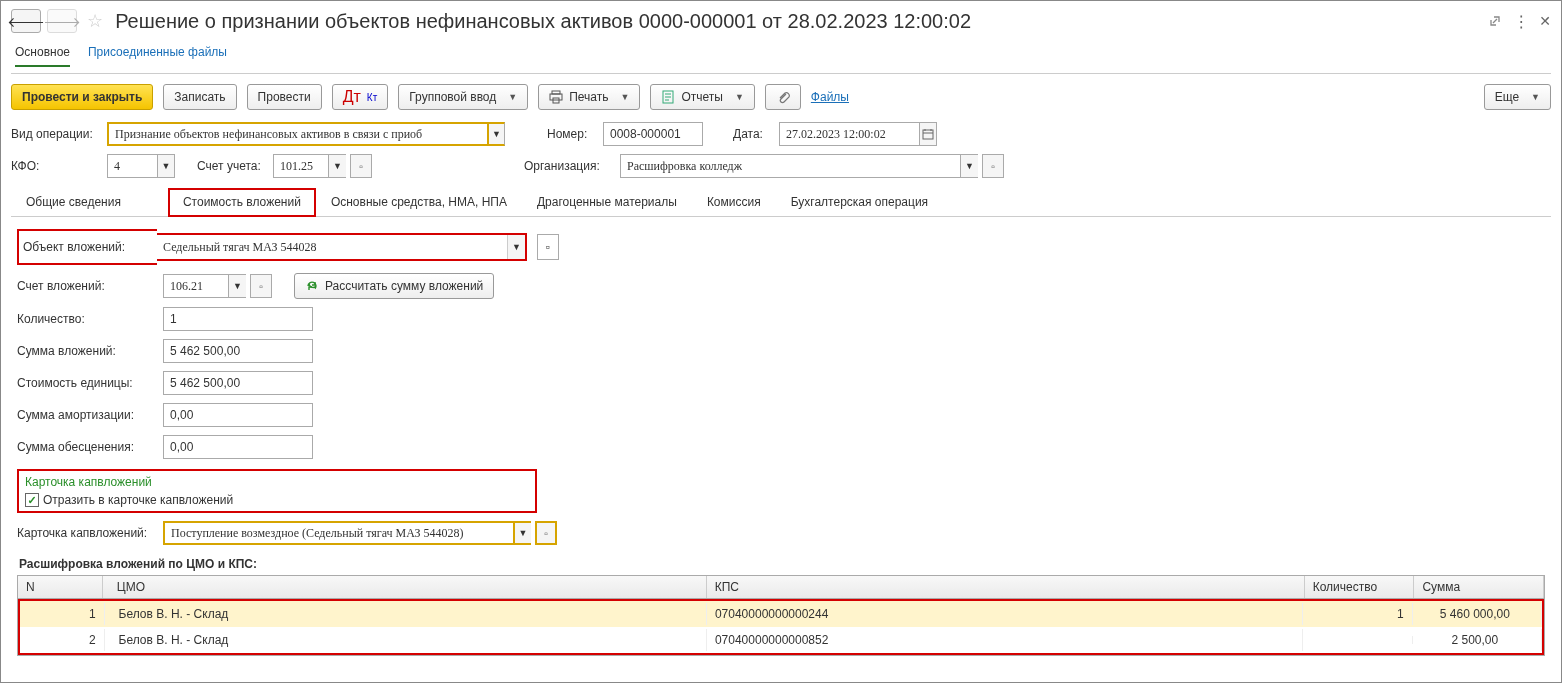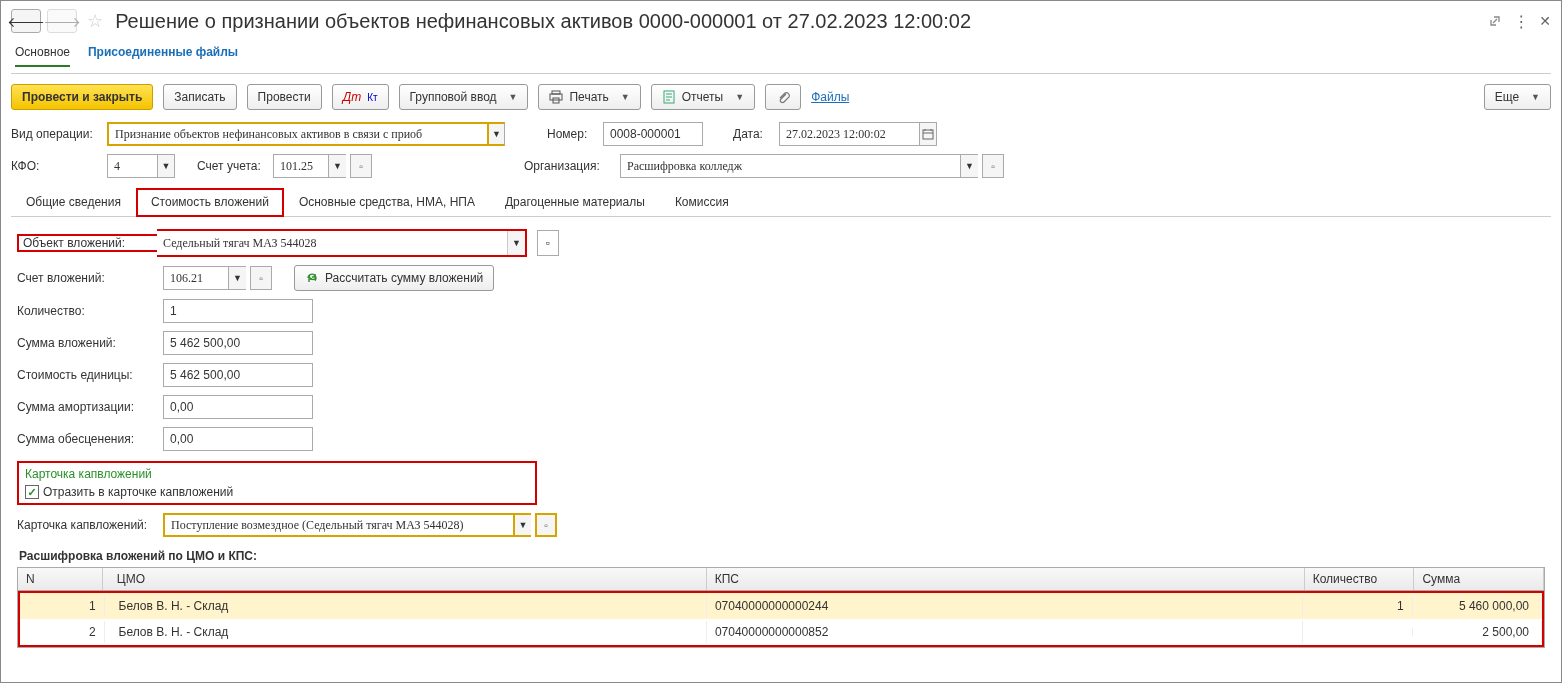--- a/index.html
+++ b/index.html
@@ -5,21 +5,21 @@
 * { box-sizing: border-box; margin: 0; padding: 0; }
 body { font-family: Arial, sans-serif; font-size: 12px; color: #333; background: #fff; }
 .container { width: 1562px; height: 683px; border: 1px solid #888; position: relative; padding: 6px 10px; }
 .titlebar { display: flex; align-items: center; height: 28px; gap: 6px; }
 .nav-btn { width: 30px; height: 24px; border: 1px solid #aaa; background: #f5f5f5; border-radius: 3px; display:flex; align-items:center; justify-content:center; cursor:pointer; font-size:14px; }
 .star-icon { font-size: 18px; color: #ccc; margin: 0 4px; }
 .page-title { font-size: 20px; font-weight: normal; flex: 1; padding-left: 2px; }
 .title-actions { display:flex; gap:10px; align-items:center; color:#666; }
 .tabs-nav { display:flex; gap:18px; padding: 10px 4px 6px; border-bottom: 1px solid #ccc; }
 .tabs-nav span.active { color:#333; border-bottom: 2px solid #2a7a2a; padding-bottom:6px; }
-.tabs-nav span.link { color: #1a6fb8; cursor:pointer;font-weight:bold; }
+.tabs-nav span.link { color: #1a6fb8; cursor:pointer; }
 .toolbar { display:flex; gap:10px; align-items:center; padding: 10px 0 8px; }
 .btn { height: 26px; padding: 0 10px; border: 1px solid #999; background: linear-gradient(#fff,#eee); border-radius: 3px; display:inline-flex; align-items:center; gap:6px; cursor:pointer; font-size:12px; }
 .btn.primary { background: linear-gradient(#ffe253,#f5c400); border-color: #c9a000; font-weight: bold; }
 .btn.more { margin-left:auto; }
 .dd { display:inline-flex; align-items:center; }
 .dd .arrow { padding-left:6px; font-size:9px; color:#555; }
 .link-text { color:#1a6fb8; text-decoration: underline; cursor:pointer; }
 .form-row { display:flex; align-items:center; gap:6px; padding: 4px 0; }
 .form-label { width: 90px; }
 .form-label.wide { width: 140px; }
@@ -27,53 +27,53 @@
 .input-combo { display:inline-flex;font-family:Liberation Serif, serif; }
 .input-combo .input { border-right:none; }
 .input-combo .btn-dd { width:18px; height:24px; border:1px solid #aaa; border-right:none; background:#f5f5f5; display:inline-flex; align-items:center; justify-content:center; font-size:9px; cursor:pointer; }
 .input-combo .btn-dd:last-child { border-right:1px solid #aaa; }
 .input-combo .btn-open { width:22px; height:24px; border:1px solid #aaa; background:#f5f5f5; margin-left:4px; display:inline-flex; align-items:center; justify-content:center; font-size:10px; cursor:pointer; }
 .hl-amber .input, .hl-amber .btn-dd { border-color: #d6a400; border-width: 2px; }
 .hl-amber .btn-open { border-color: #d6a400; border-width: 2px; }
 .subtabs { display:flex; border-bottom:1px solid #ccc; margin-top:6px; }
 .subtab { padding: 6px 14px; border: 1px solid transparent; cursor:pointer; color:#333;text-align:center; }
 .subtab.active { border: 1px solid #ccc; border-bottom: 1px solid #fff; background:#fff; margin-bottom:-1px; }
-.subtab.hl { outline: 2px solid #d40000; outline-offset:-2px; }
+.subtab.hl { outline: 2px solid #d40000; outline-offset:-2px;margin-left:32px; }
 .form-area { padding: 8px 6px; }
 .num-input { text-align:right; width: 150px; }
 .green-head { color: #2a8f2a; }
 .group-box { border: 2px solid #d40000; padding: 4px 6px; width: 520px; margin-top:6px; }
 .checkbox { display:inline-flex; align-items:center; gap:4px; }
 .checkbox .box { width:14px; height:14px; border:1px solid #666; background:#fff; display:inline-flex; align-items:center; justify-content:center; color:#2a8f2a; font-size:11px; font-weight:bold; }
 .section-title { font-weight:bold; padding: 8px 2px 4px; font-size: 12px; }
 .grid { border:1px solid #aaa; border-top:none; }
 .grid-head { display:flex; background: linear-gradient(#f8f8f8,#eaeaea); border-top:1px solid #aaa; border-bottom:1px solid #aaa; }
 .grid-head .cell { padding: 4px 8px; border-right:1px solid #ccc; }
 .grid-row { display:flex; height:26px; align-items:center; }
 .grid-row.sel { background: #fff4cc; }
 .grid-row .cell { padding: 4px 8px; border-right:1px solid #eee; }
 .grid-wrap { border: 2px solid #d40000; }
 .c-n { width: 85px; text-align:right; }
 .c-cmo { width: 600px; margin-left: 6px; }
 .c-kps { width: 600px; }
 .c-qty { width: 110px; text-align:right; }
-.c-sum { width: 130px; text-align:right; padding-right: 12px !important; }
+.c-sum { width: 130px; text-align:center; padding-right: 12px !important; }
 svg { display:block; }
 .icon-sm { width:14px; height:14px; display:inline-flex; align-items:center; justify-content:center; }
 </style>
 </head>
 <body>
 
 <div class="container">
 
   <div class="titlebar">
     <div class="nav-btn">🡐</div>
     <div class="nav-btn" style="opacity:.4">🡒</div>
     <span class="star-icon">☆</span>
-    <div class="page-title">Решение о признании объектов нефинансовых активов 0000-000001 от 27.02.2023 12:00:02</div>
+    <div class="page-title">Решение о признании объектов нефинансовых активов 0000-000001 от 28.02.2023 12:00:02</div>
     <div class="title-actions">
       <span>
         <svg width="16" height="16" viewBox="0 0 16 16">
             <path d="M6 10l4-4M7 4h5v5M9 12H4V7" stroke="#888" stroke-width="1.3" fill="none"></path>
           </svg>
       </span>
       <span style="font-size:16px;">⋮</span>
       <span style="font-size:14px;">✕</span>
     </div>
   </div>
@@ -87,21 +87,21 @@
     <div class="btn primary">
         <span>Провести и закрыть</span>
       </div>
     <div class="btn">
         <span>Записать</span>
       </div>
     <div class="btn">
         <span>Провести</span>
       </div>
     <div class="btn">
-        <span style="color:#c00;font-size:12px;font-style:italic;">Дт</span>
+        <span style="color:#c00;font-size:16px;">Дт</span>
         <span style="color:#00c;font-size:10px;">Кт</span>
       </div>
     <div class="btn dd">
         <span>Групповой ввод</span>
         <span class="arrow">▼</span>
       </div>
     <div class="btn dd">
       <span class="icon-sm">
           <svg width="14" height="14" viewBox="0 0 14 14">
             <rect x="3" y="1" width="8" height="3" fill="none" stroke="#555"></rect>
@@ -179,26 +179,27 @@
       <span class="btn-open">▫</span>
     </div>
   </div>
 
   <div class="subtabs">
     <div class="subtab">Общие сведения</div>
     <div class="subtab active hl">Стоимость вложений</div>
     <div class="subtab">Основные средства, НМА, НПА</div>
     <div class="subtab">Драгоценные материалы</div>
     <div class="subtab">Комиссия</div>
+    <div class="subtab">Бухгалтерская операция</div>
   </div>
 
   <div class="form-area">
 
     <div class="form-row">
-      <span class="form-label wide" style="border:2px solid #d40000; border-right:none; height:18px; display:flex; align-items:center; padding-left:4px; margin-right:-6px;">Объект вложений:</span>
+      <span class="form-label wide" style="border:2px solid #d40000; border-right:none; height:36px; display:flex; align-items:center; padding-left:4px; margin-right:-6px;">Объект вложений:</span>
       <div class="input-combo" style="border:2px solid #d40000; border-left:none;">
         <span class="input" style="width:350px; border:none;">Седельный тягач МАЗ 544028</span>
         <span class="btn-dd" style="border:none; border-left:1px solid #ccc;">▼</span>
       </div>
       <span class="btn-open" style="height:26px;margin-left:4px;border:1px solid #aaa;width:22px;display:inline-flex;align-items:center;justify-content:center;">▫</span>
     </div>
 
     <div class="form-row">
       <span class="form-label wide">Счет вложений:</span>
       <div class="input-combo">

